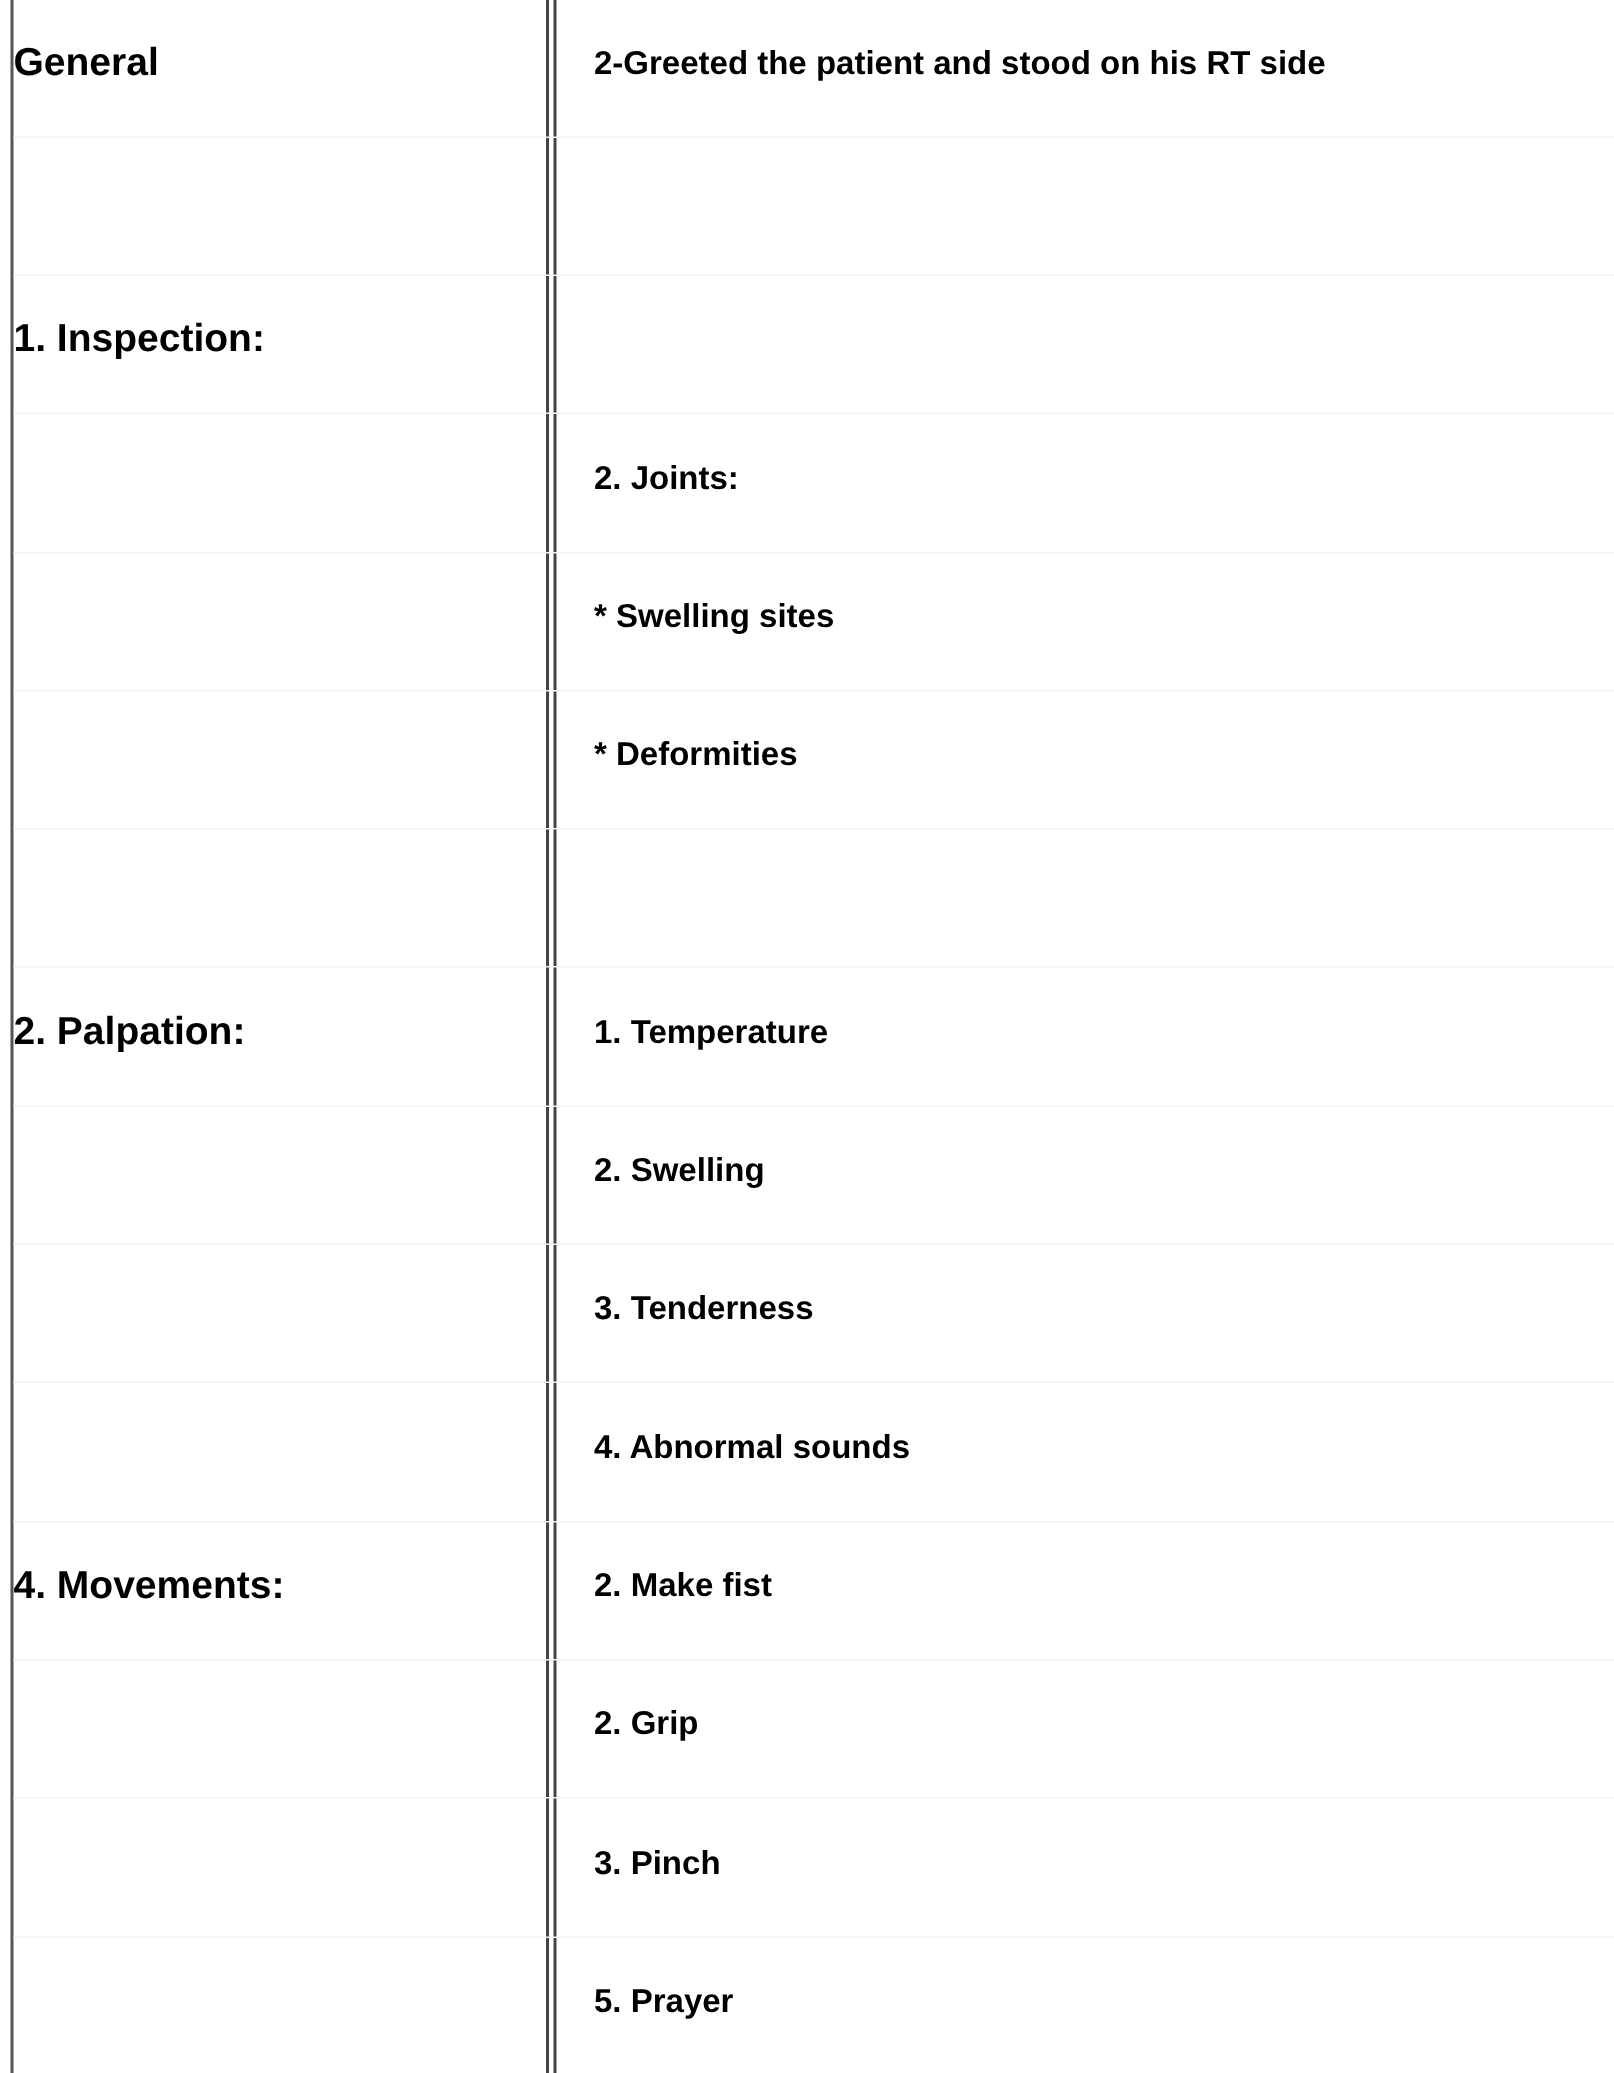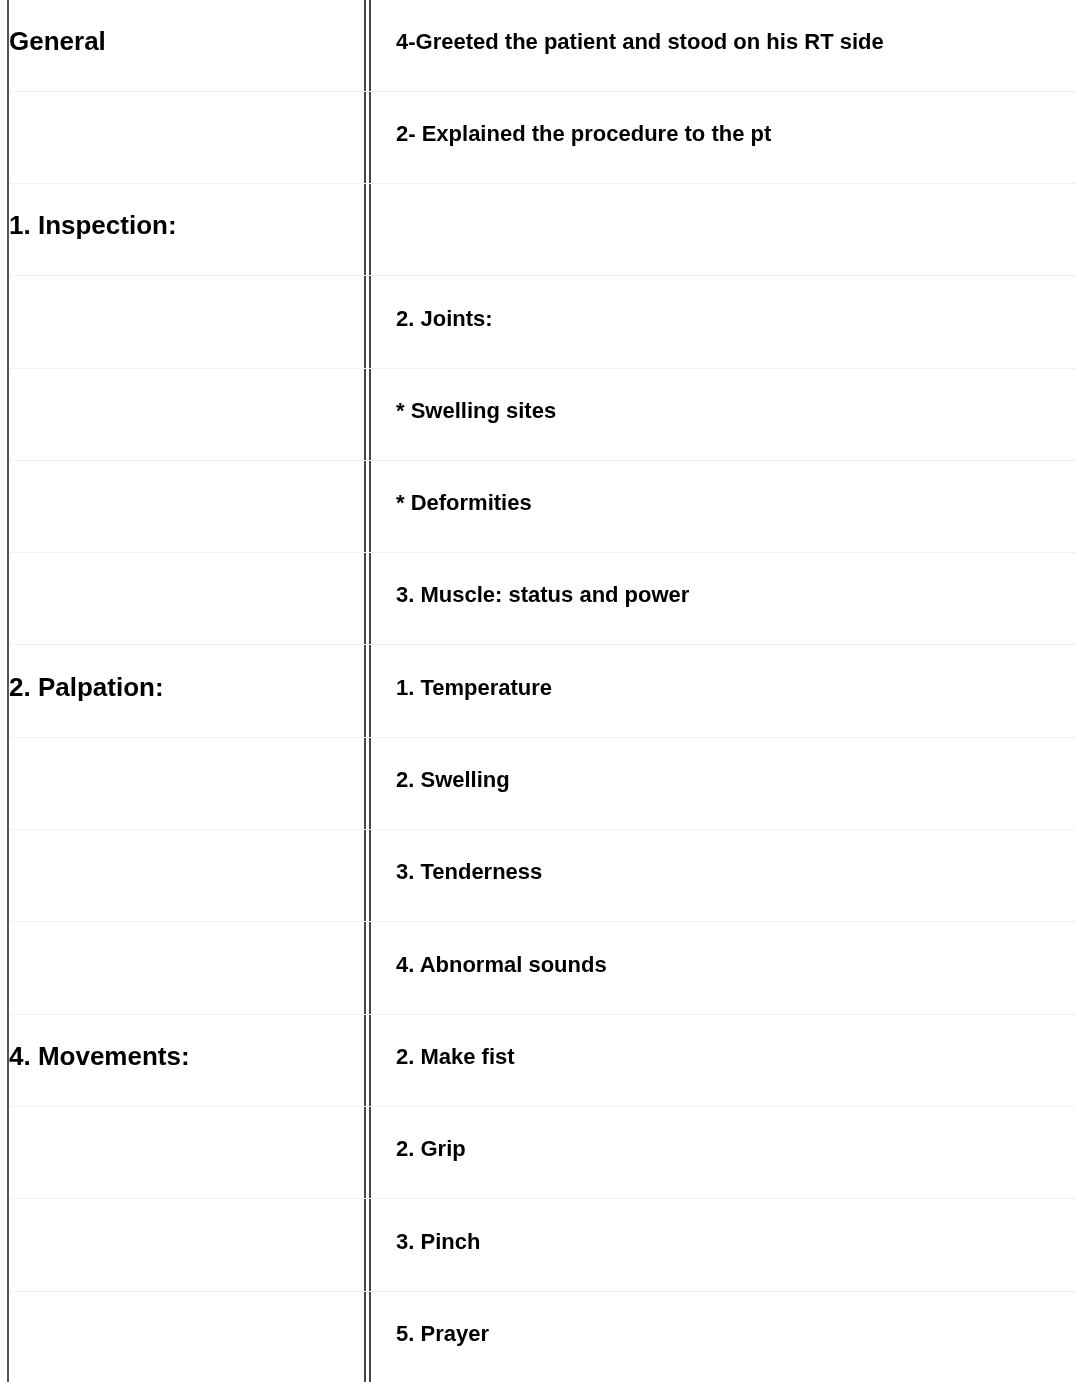--- a/index.html
+++ b/index.html
@@ -16,26 +16,25 @@
 <body>
 
 <div class="border-left"></div>
 <div class="border-mid1"></div>
 <div class="border-mid2"></div>
 
 <div>
   <div class="row" style="top:0px">
       <div class="row-line"></div>
     <span class="left-label">General</span>
-    <span class="right-item">4-Greeted the patient and stood on his RT side</span>
+    <span class="right-item">2-Greeted the patient and stood on his RT side</span>
     </div>
   <div class="row" style="top:92px">
       <div class="row-line"></div>
     <span class="left-label"></span>
-    <span class="right-item">2- Explained the procedure to the pt</span>
     </div>
   <div class="row" style="top:184px">
       <div class="row-line"></div>
     <span class="left-label">1. Inspection:</span>
     </div>
   <div class="row" style="top:277px">
       <div class="row-line"></div>
     <span class="left-label"></span>
     <span class="right-item">2. Joints:</span>
     </div>
@@ -45,21 +44,20 @@
     <span class="right-item">* Swelling sites</span>
     </div>
   <div class="row" style="top:461px">
       <div class="row-line"></div>
     <span class="left-label"></span>
     <span class="right-item">* Deformities</span>
     </div>
   <div class="row" style="top:553px">
       <div class="row-line"></div>
     <span class="left-label"></span>
-    <span class="right-item">3. Muscle: status and power</span>
     </div>
   <div class="row" style="top:646px">
       <div class="row-line"></div>
     <span class="left-label">2. Palpation:</span>
     <span class="right-item">1. Temperature</span>
     </div>
   <div class="row" style="top:738px">
       <div class="row-line"></div>
     <span class="left-label"></span>
     <span class="right-item">2. Swelling</span>

